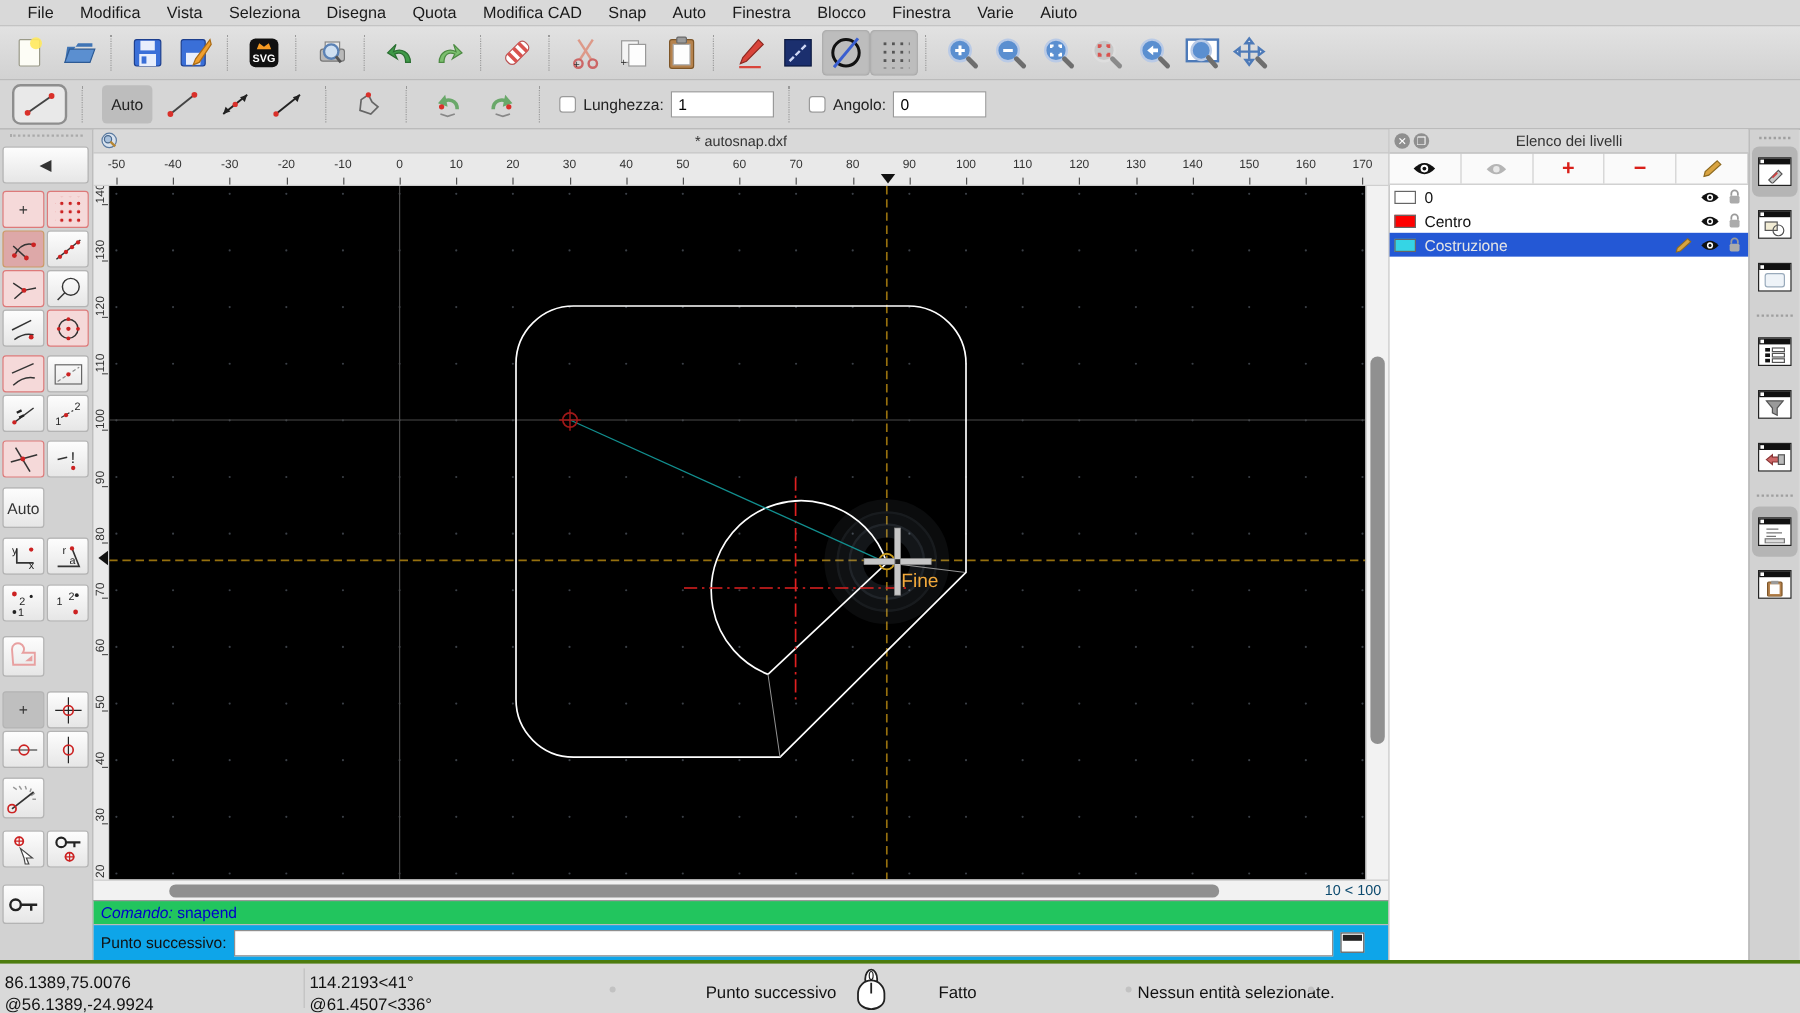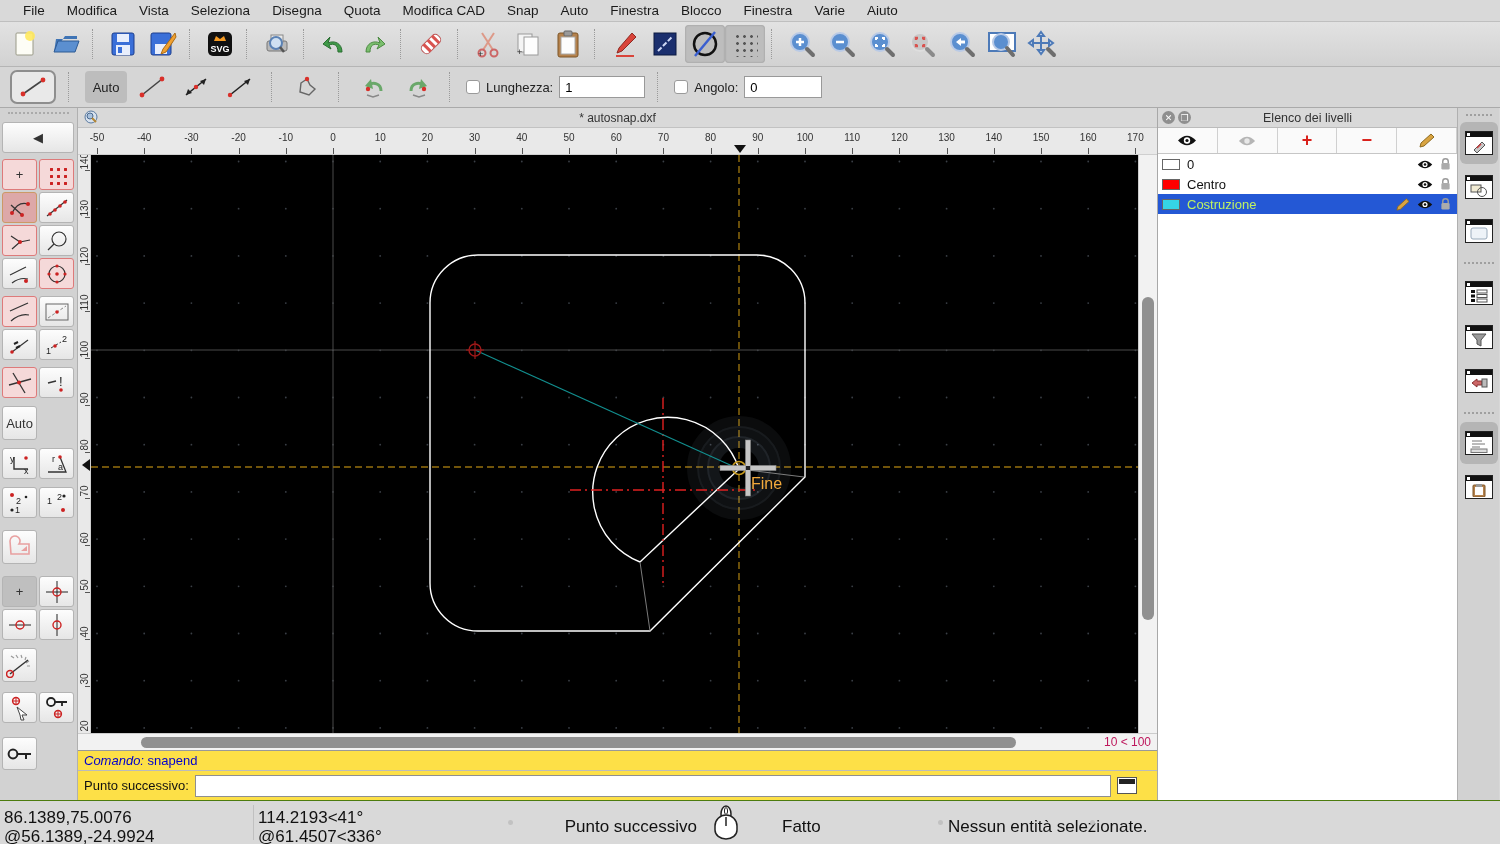--- a/index.html
+++ b/index.html
@@ -49,55 +49,55 @@
   .canvasrow { height:578px; display:flex; }
   .vruler { width:13px; background:#e9e9e9; position:relative; font-size:10px; color:#333; border-right:1px solid #cfcfcf; overflow:hidden; }
   .vruler .num { position:absolute; left:0px; transform:translateY(-50%) rotate(-90deg); transform-origin:center; width:13px; text-align:center; }
   .vruler .tick { position:absolute; right:0; height:1px; width:5px; background:#555; }
   .vmarker { position:absolute; right:0; width:0; height:0; border-top:6px solid transparent; border-bottom:6px solid transparent; border-right:8px solid #111; transform:translateY(-50%); }
   .canvas { width:1047px; height:578px; background:#000; position:relative; }
   .vscroll { width:19px; background:#f2f2f2; border-left:1px solid #ccc; position:relative; }
   .vthumb { position:absolute; left:3px; width:12px; border-radius:6px; background:#909090; }
   .hscrollrow { height:17px; background:#f2f2f2; border-top:1px solid #ccc; display:flex; align-items:center; position:relative; }
   .hthumb { position:absolute; top:3px; height:11px; border-radius:6px; background:#909090; }
-  .gridinfo { position:absolute; right:6px; top:1px; font-size:12px; color:#be185d; }
-  .cmdline { height:20px; background:#fde047; border-top:1px solid #999; font-size:13px; padding:2px 6px; color:#0000cc; white-space:pre; }
+  .gridinfo { position:absolute; right:6px; top:1px; font-size:12px; color:#0c4a6e; }
+  .cmdline { height:20px; background:#22c55e; border-top:1px solid #999; font-size:13px; padding:2px 6px; color:#0000cc; white-space:pre; }
   .cmdline .pfx { font-style:italic; }
-  .promptrow { height:30px; background:#fde047; border-top:1px solid #bbb; display:flex; align-items:center; padding:0 20px 0 6px; gap:6px; font-size:13px; color:#111; }
+  .promptrow { height:30px; background:#0ea5e9; border-top:1px solid #bbb; display:flex; align-items:center; padding:0 20px 0 6px; gap:6px; font-size:13px; color:#111; }
   .promptinput { flex:1; height:22px; background:#fff; border:1px solid #8f8f8f; font-size:13px; padding:2px 5px; font-family:"Liberation Sans",sans-serif; }
   .kbdbtn { width:20px; height:17px; border:1px solid #555; background:#fff; position:relative; }
   .kbdbtn:before { content:""; position:absolute; left:1px; right:1px; top:1px; height:5px; background:#222; }
 
   
   .layerpanel { width:300px; background:#fff; border-left:1px solid #a8a8a8; display:flex; flex-direction:column; }
   .lp-head { height:20px; background:#d9d9d9; border-bottom:1px solid #bbb; display:flex; align-items:center; font-size:12.5px; color:#333; position:relative; padding-left:4px; gap:3px; }
   .lp-title { position:absolute; left:0; right:0; text-align:center; }
   .winbtn { width:13px; height:13px; border-radius:50%; background:#8f8f8f; color:#fff; font-size:9px; display:flex; align-items:center; justify-content:center; z-index:1; }
   .lp-toolbar { height:26px; display:flex; border-bottom:1px solid #c6c6c6; background:#fafafa; }
   .lp-tbtn { flex:1; border-right:1px solid #d0d0d0; display:flex; align-items:center; justify-content:center; font-size:15px; }
   .lp-rows { font-size:13px; color:#111; }
   .lrow { height:20px; display:flex; align-items:center; padding:0 6px 0 4px; gap:7px; }
-  .lrow.selected { background:#2458d5; color:#bef264; }
+  .lrow.selected { background:#2458d5; color:#e5e5e5; }
   .swatch { width:18px; height:11px; border:1px solid #666; flex:none; }
   .lrow .sp { flex:1; }
   .lp-rest { flex:1; background:#fff; }
 
   
   .rightbar { width:42px; background:#d2d2d2; border-left:1px solid #b0b0b0; display:flex; flex-direction:column; align-items:center; padding-top:4px; }
   .rb-handle { width:26px; border-top:2px dotted #9f9f9f; margin:2px 0 6px 0; }
   .rb-sep { width:30px; border-top:2px dotted #9f9f9f; margin:8px 0; }
   .rbtn { width:38px; height:42px; display:flex; align-items:center; justify-content:center; border-radius:6px; margin-bottom:2px; }
   .rbtn.sel { background:#b5b5b5; }
   .winicon { width:28px; height:24px; background:#fff; border:1px solid #222; position:relative; }
   .winicon:before { content:""; position:absolute; top:0; left:0; right:0; height:5px; background:#111; }
   .winicon:after { content:""; position:absolute; top:1px; left:1px; width:3px; height:3px; background:#fff; }
   .winicon .inner { position:absolute; left:0; right:0; top:5px; bottom:0; display:flex; align-items:center; justify-content:center; }
 
   
-  .statusbar { height:44px; background:#d9d9d9; border-top:1px solid #4d7c0f; position:relative; font-size:17px; color:#111; flex:none; }
+  .statusbar { height:44px; background:#d9d9d9; border-top:3px solid #4d7c0f; position:relative; font-size:14px; color:#111; flex:none; }
   .sb { position:absolute; white-space:pre; }
   .sbdiv { position:absolute; top:4px; bottom:4px; width:1px; background:#c0c0c0; }
   .sbdot { position:absolute; width:5px; height:5px; border-radius:50%; background:#c2c2c2; }
 
   svg { display:block; }
 </style>
 </head>
 <body>
 
 <div class="app">

